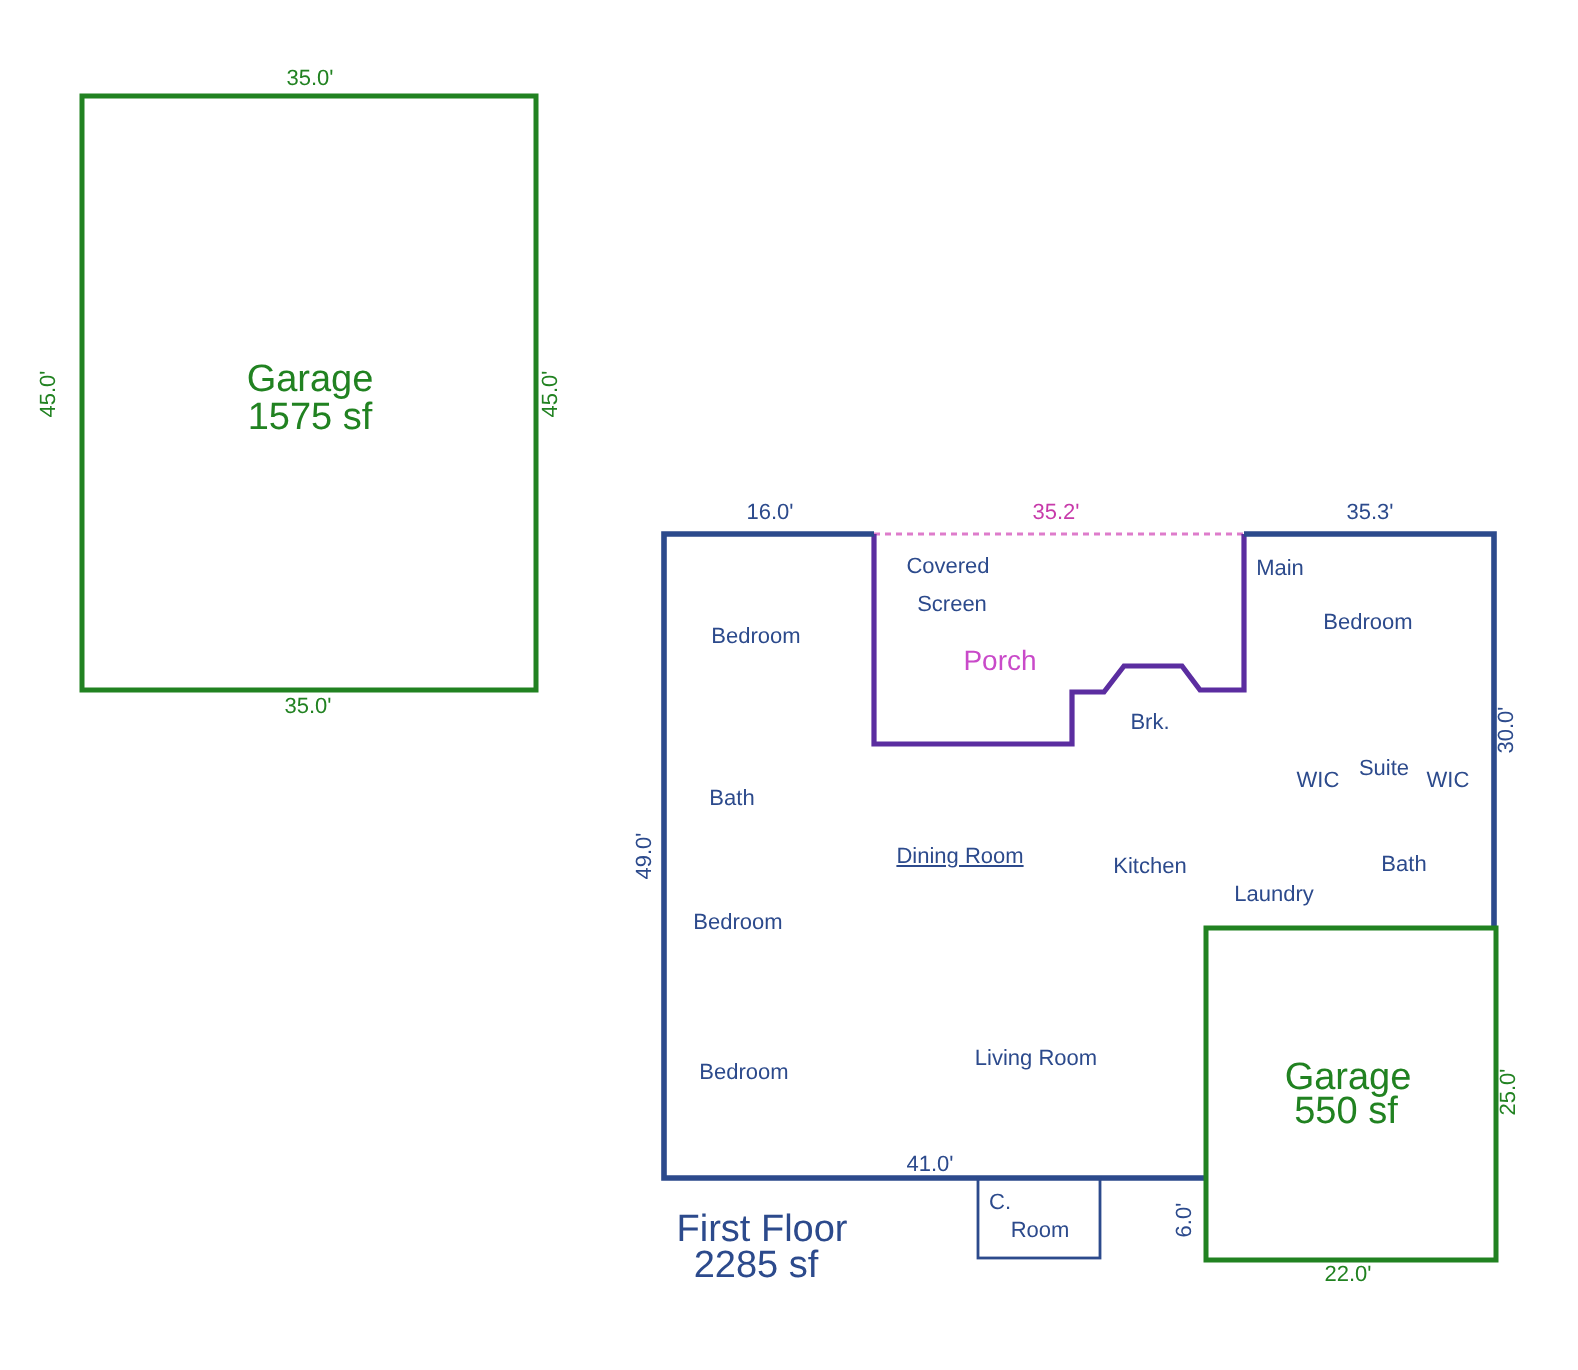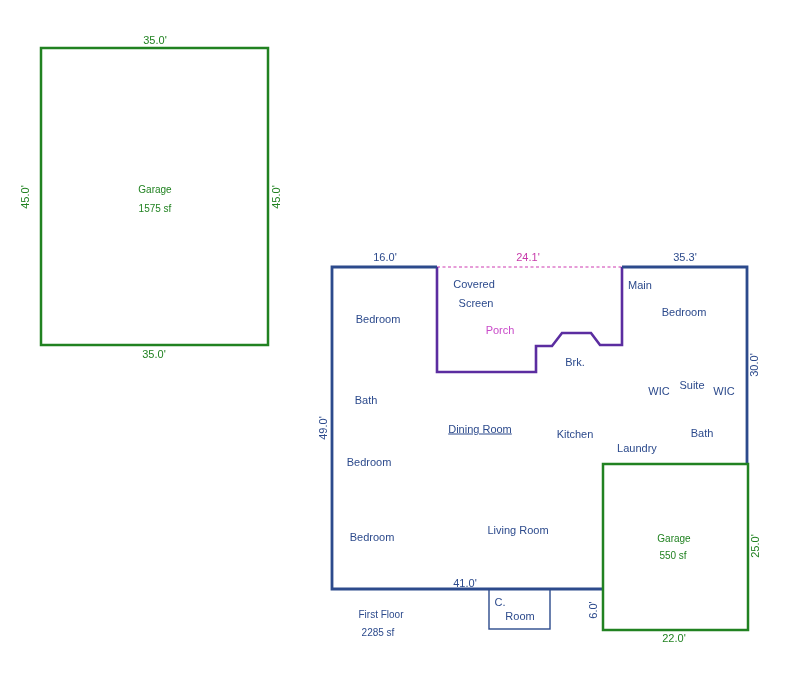--- a/index.html
+++ b/index.html
@@ -8,22 +8,22 @@
     font-family:"Liberation Sans",sans-serif;
   }
   #plan-svg{position:absolute;left:0;top:0;}
   .lbl{
     position:absolute;transform:translate(-50%,-50%);
     font-size:11px;color:#2c4a8c;white-space:nowrap;line-height:1;
   }
   .rot{transform:translate(-50%,-50%) rotate(-90deg);}
   .green{color:#218221;}
   .magenta{color:#c73aaa;}
-  .porch-big{font-size:11px;color:#c94ac9;}
-  .big{font-size:10px;}
+  .porch-big{font-size:14px;color:#c94ac9;}
+  .big{font-size:19px;}
 </style>
 </head>
 <body>
 
 <div id="canvas">
 
   <svg id="plan-svg" width="789" height="685" viewBox="0 0 789 685">
 
     <line x1="437" y1="267" x2="622" y2="267" stroke="#de7ccb" stroke-width="1.6" stroke-dasharray="3 2.5"></line>
 
@@ -41,21 +41,21 @@
   </svg>
 
   <div class="lbl green" style="left:155px;top:40px;">35.0'</div>
   <div class="lbl green" style="left:154px;top:354px;">35.0'</div>
   <div class="lbl green rot" style="left:25px;top:197px;">45.0'</div>
   <div class="lbl green rot" style="left:276px;top:197px;">45.0'</div>
   <div class="lbl green big" style="left:155px;top:190px;">Garage</div>
   <div class="lbl green big" style="left:155px;top:209px;">1575 sf</div>
 
   <div class="lbl" style="left:385px;top:257px;">16.0'</div>
-  <div class="lbl magenta" style="left:528px;top:257px;">24.1'</div>
+  <div class="lbl magenta" style="left:528px;top:257px;">35.2'</div>
   <div class="lbl" style="left:685px;top:257px;">35.3'</div>
   <div class="lbl rot" style="left:754px;top:365px;">30.0'</div>
   <div class="lbl rot" style="left:323px;top:428px;">49.0'</div>
   <div class="lbl" style="left:465px;top:583px;">41.0'</div>
   <div class="lbl rot" style="left:593px;top:610px;">6.0'</div>
 
   <div class="lbl" style="left:378px;top:319px;">Bedroom</div>
   <div class="lbl" style="left:366px;top:400px;">Bath</div>
   <div class="lbl" style="left:369px;top:462px;">Bedroom</div>
   <div class="lbl" style="left:372px;top:537px;">Bedroom</div>

